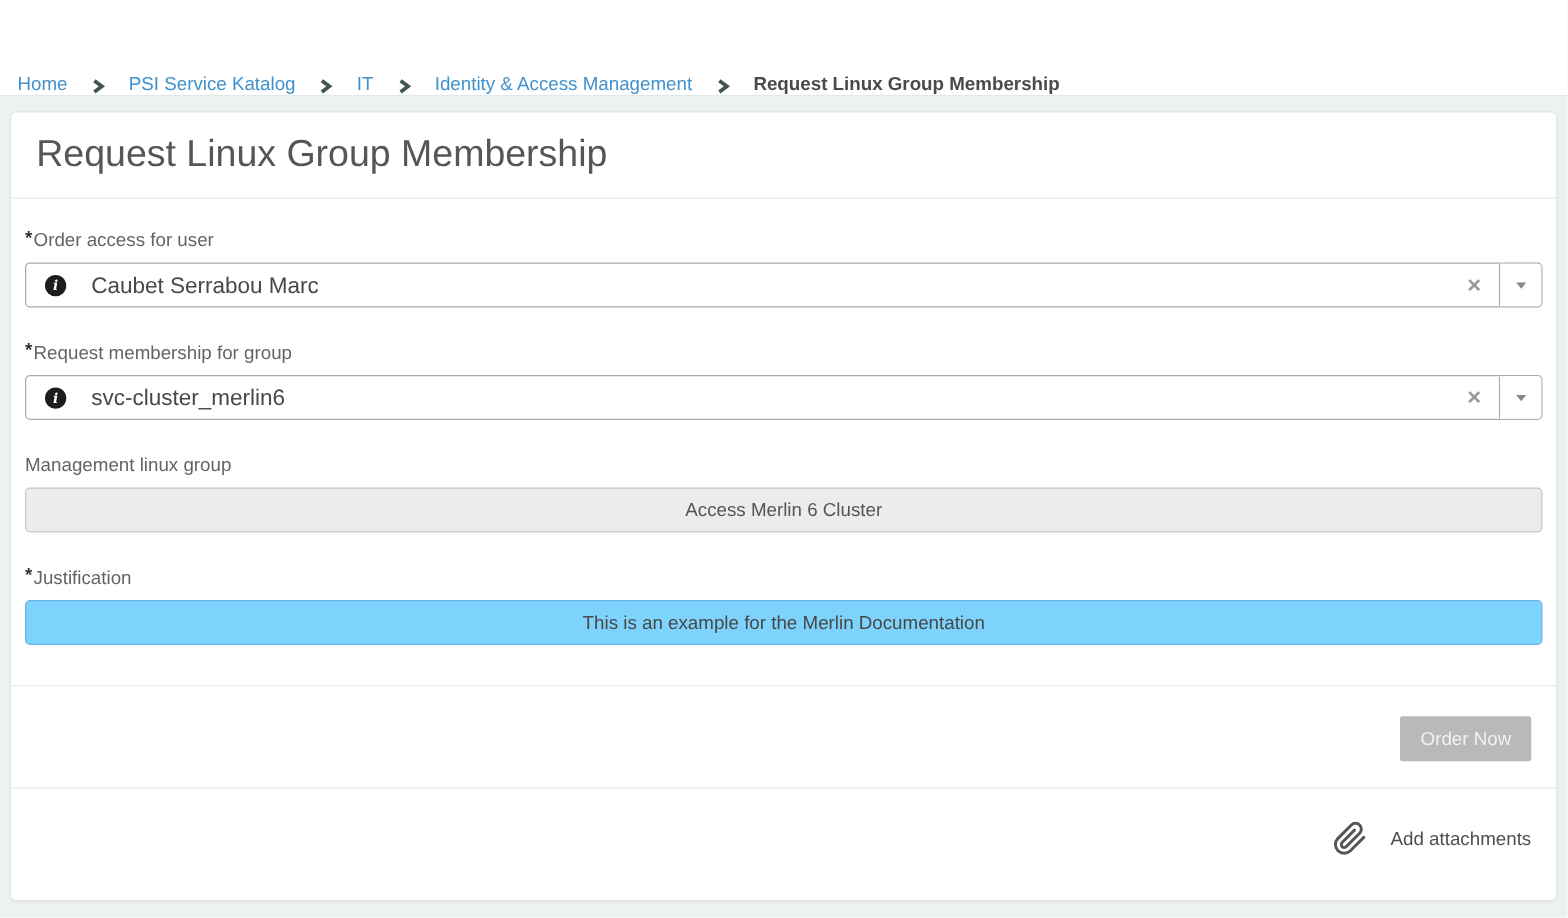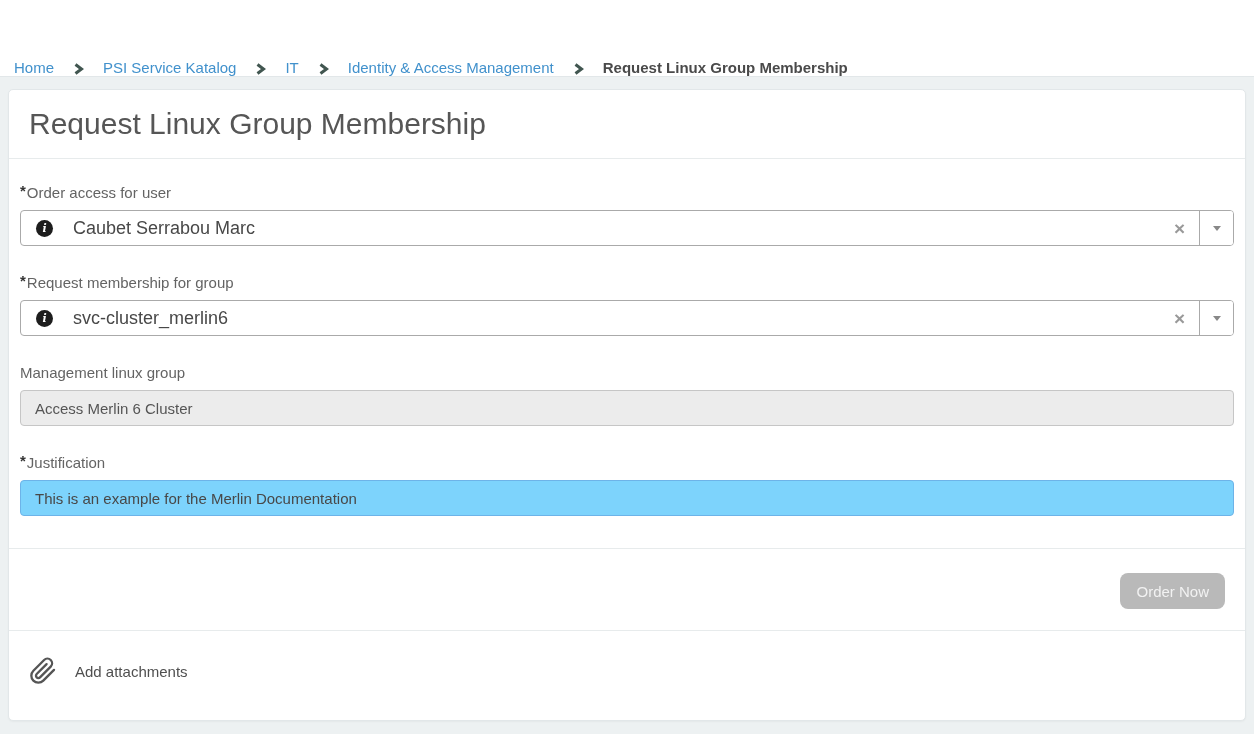--- a/index.html
+++ b/index.html
@@ -57,39 +57,40 @@
   .caret-down {
     width: 0; height: 0;
     border-left: 4px solid transparent; border-right: 4px solid transparent;
     border-top: 5px solid #888;
   }
 
   .text-input {
     width: 100%; height: 36px; border-radius: 4px; padding: 0 14px;
     font-family: "Liberation Sans", sans-serif; font-size: 15px; color: #484848;
     outline: none;
+    text-align: center;
   }
   .text-input.disabled { background: #ececec; border: 1px solid #c6c6c6; color: #555; }
   .text-input.focused { background: #7dd3fc; border: 1px solid #6db3e8; }
 
   
   .actions {
     border-top: 1px solid #e7ebec;
     padding: 24px 20px 21px; text-align: right;
   }
   .order-now-btn {
     display: inline-block; min-width: 100px; height: 36px; padding: 0 16px;
-    background: #b9b9b9; color: #f2f2f2; border: none; border-radius: 8px;
+    background: #b9b9b9; color: #f2f2f2; border: none; border-radius: 2px;
     font-family: "Liberation Sans", sans-serif; font-size: 15px; cursor: pointer;
   }
 
   
   .attachments {
     border-top: 1px solid #e7ebec;
-    padding: 26px 20px; display: flex; align-items: center; gap: 18px;
+    padding: 26px 20px; display: flex; justify-content: flex-end; align-items: center; gap: 18px;
   }
   .attach-label { font-size: 15px; color: #4f4f4f; cursor: pointer; }
 </style>
 </head>
 <body>
 
 <nav class="breadcrumb-bar">
   <a class="crumb-link">Home</a>
   <span class="crumb-sep">
     <svg width="13" height="14" viewBox="0 0 13 14">

